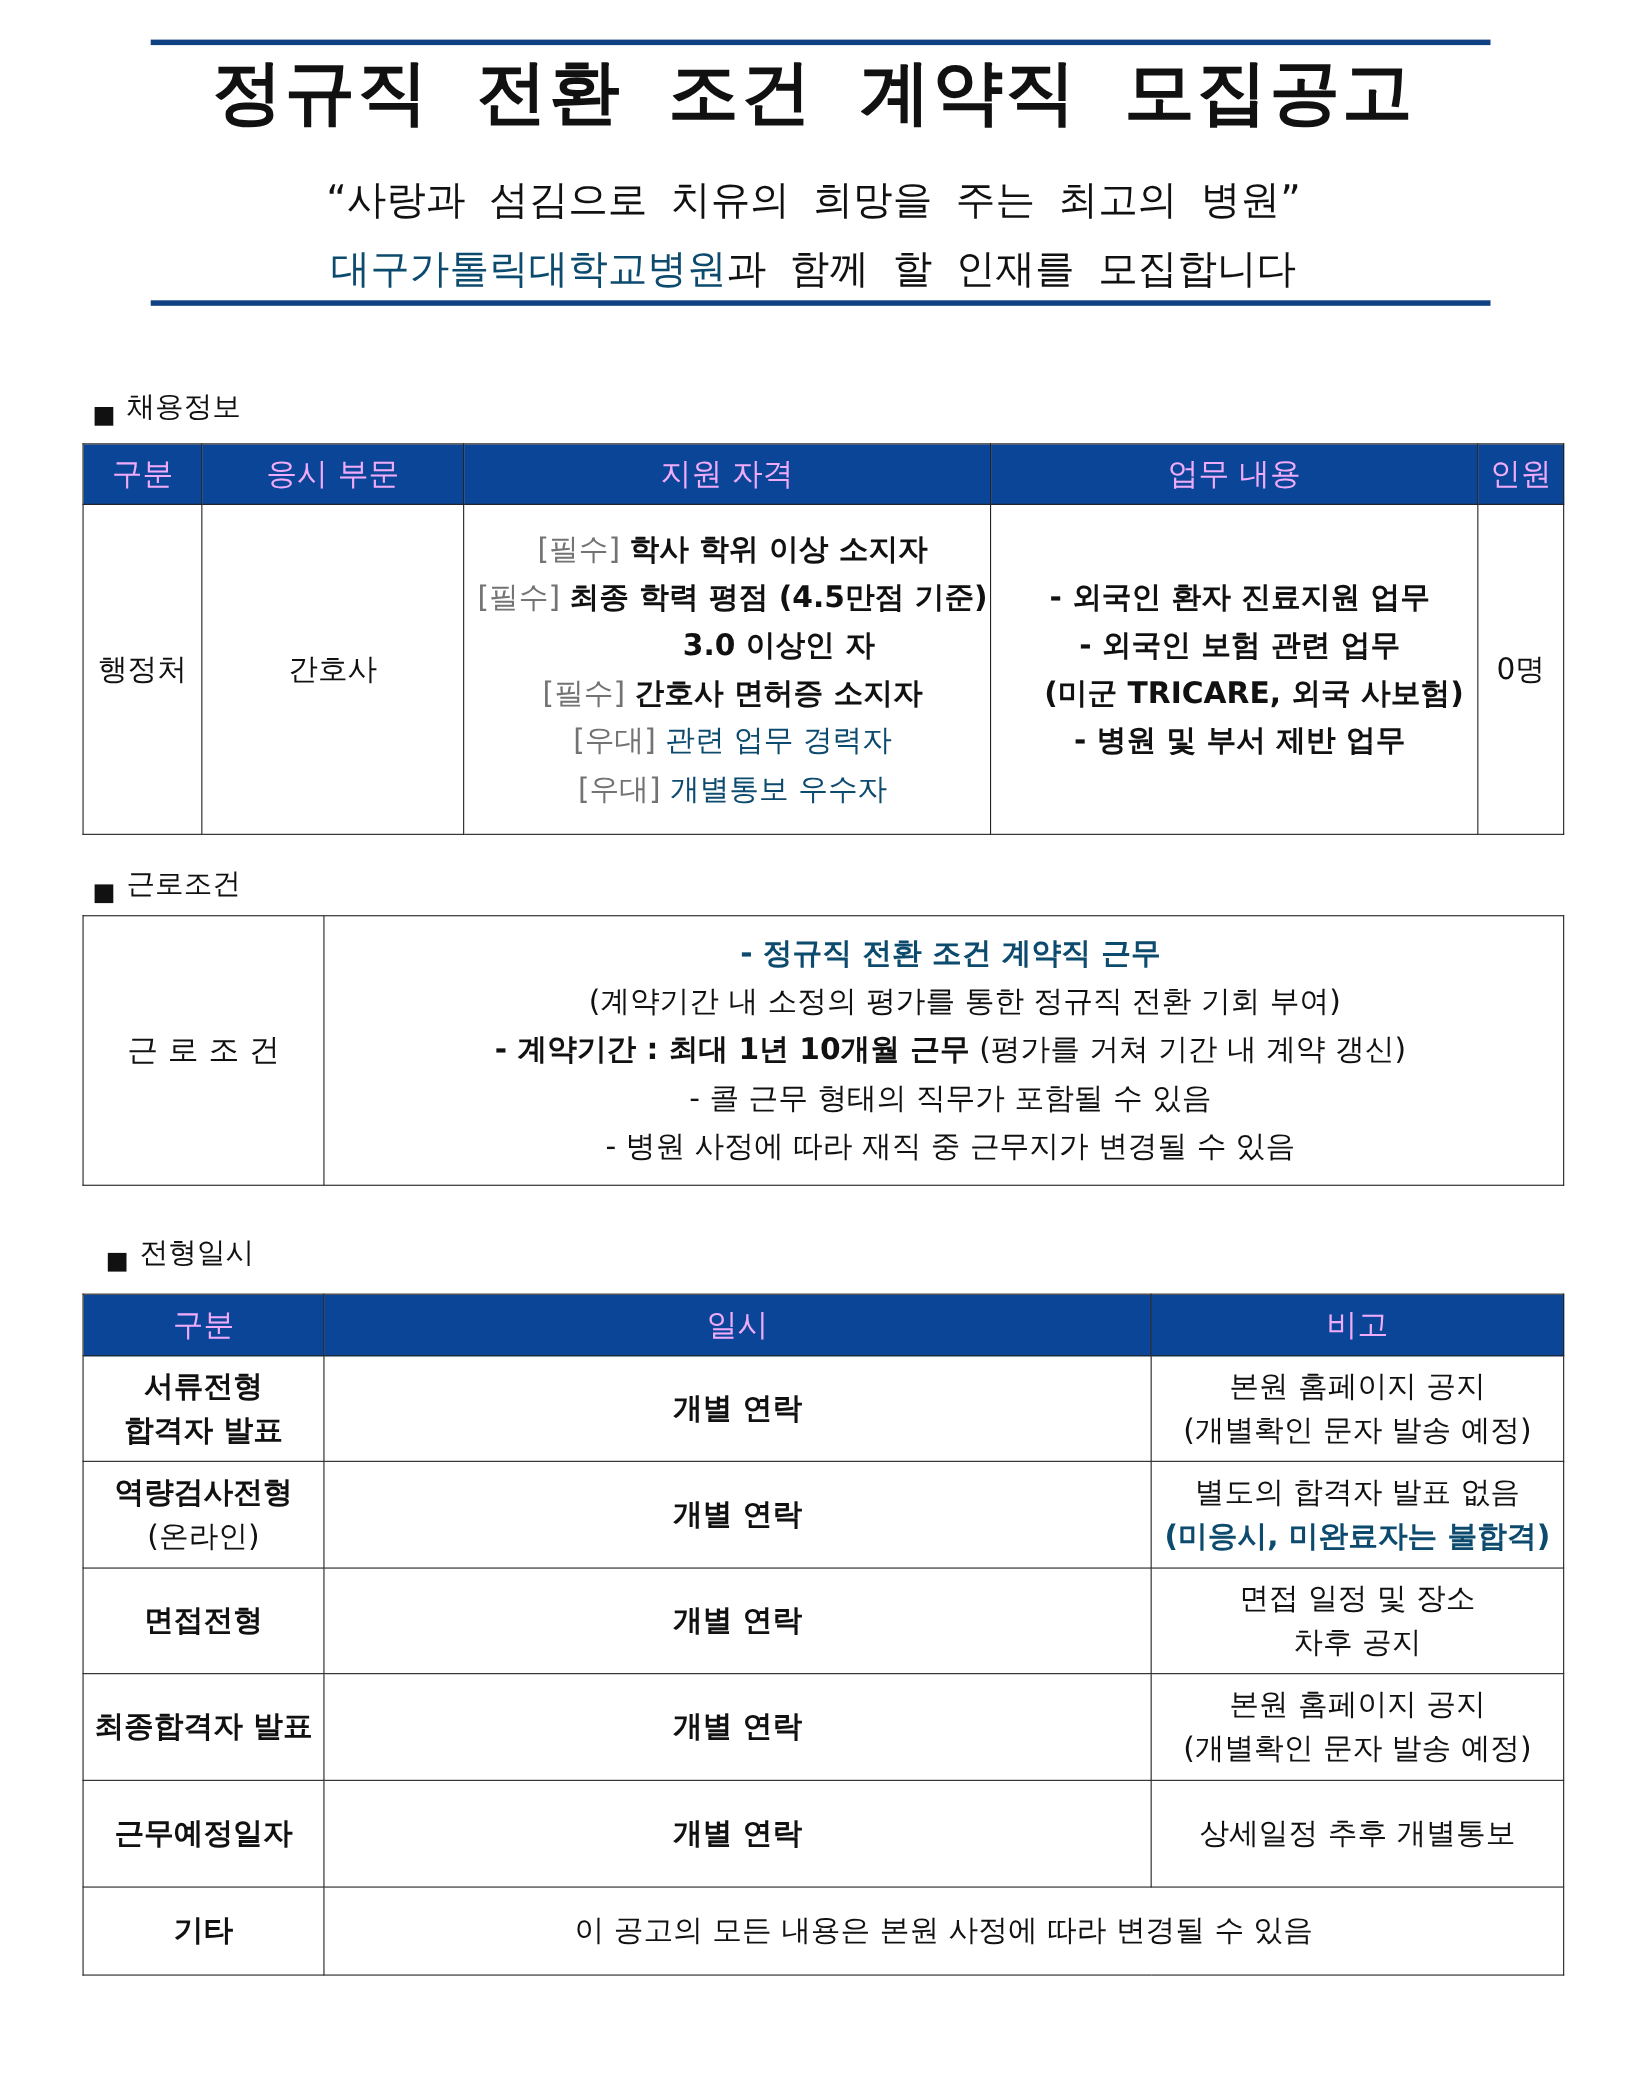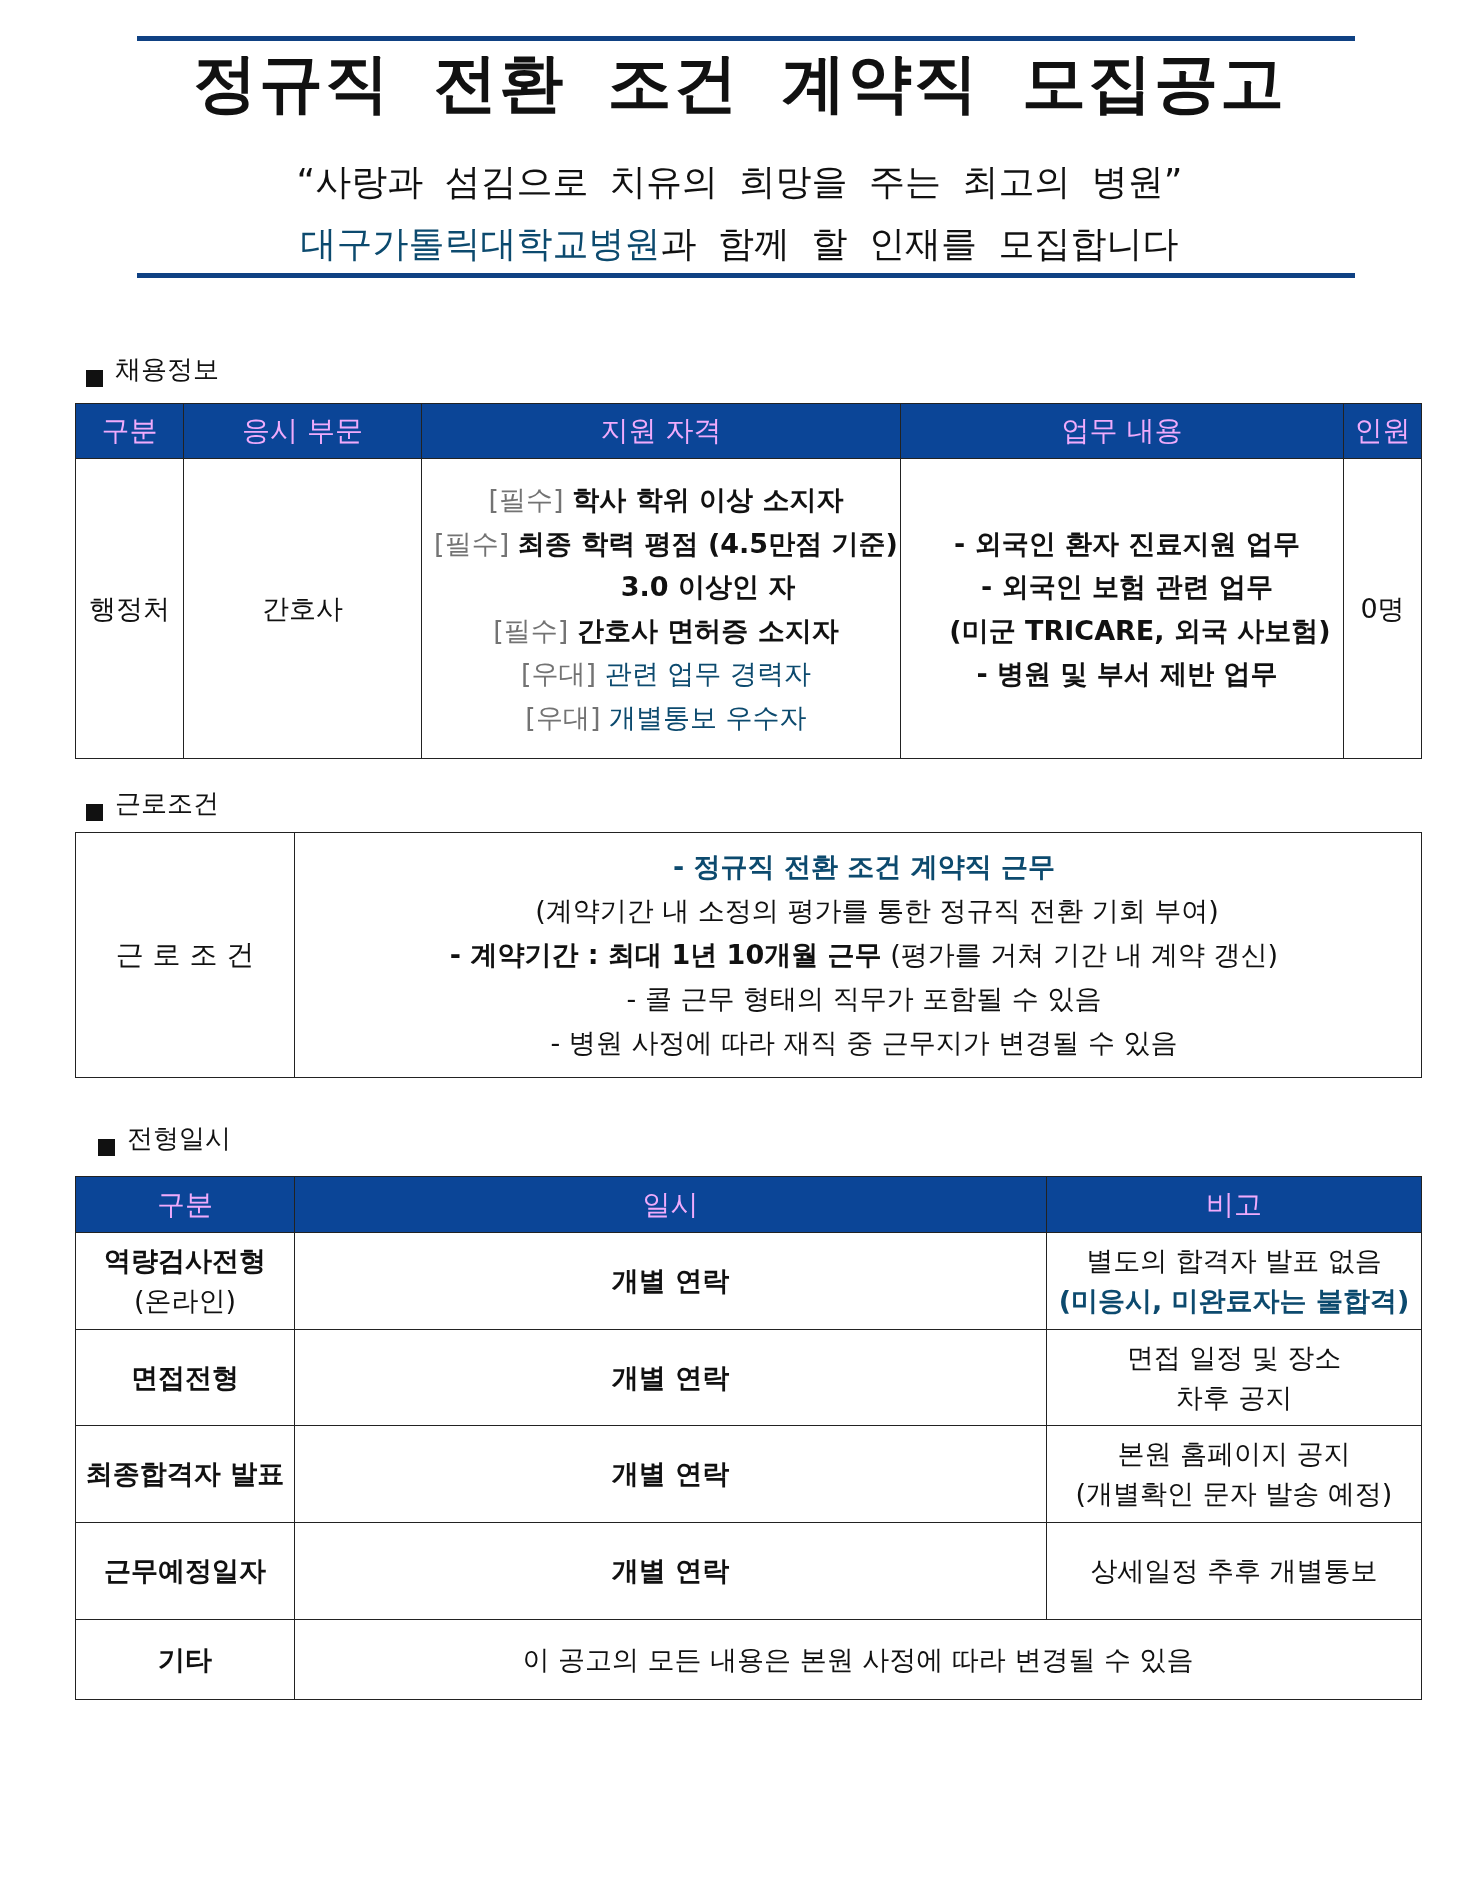--- a/index.html
+++ b/index.html
@@ -112,20 +112,31 @@
       <col style="width:219px">
       <col style="width:752px">
       <col style="width:375px">
     </colgroup>
   <tbody>
       <tr style="height:56px;">
     <th>구분</th>
     <th>일시</th>
     <th>비고</th>
   </tr>
+  <tr style="height:96px;">
+    <td class="cell strong">
+      <span class="bl">서류전형</span>
+          <span class="bl">합격자 발표</span>
+    </td>
+    <td class="cell strong">개별 연락</td>
+    <td class="cell">
+      <span class="bl">본원 홈페이지 공지</span>
+      <span class="bl">(개별확인 문자 발송 예정)</span>
+    </td>
+  </tr>
   <tr style="height:97px;">
     <td class="cell">
       <span class="bl strong">역량검사전형</span>
           <span class="bl">(온라인)</span>
     </td>
     <td class="cell strong">개별 연락</td>
     <td class="cell">
       <span class="bl">별도의 합격자 발표 없음</span>
       <span class="bl blue strong">(미응시, 미완료자는 불합격)</span>
     </td>

